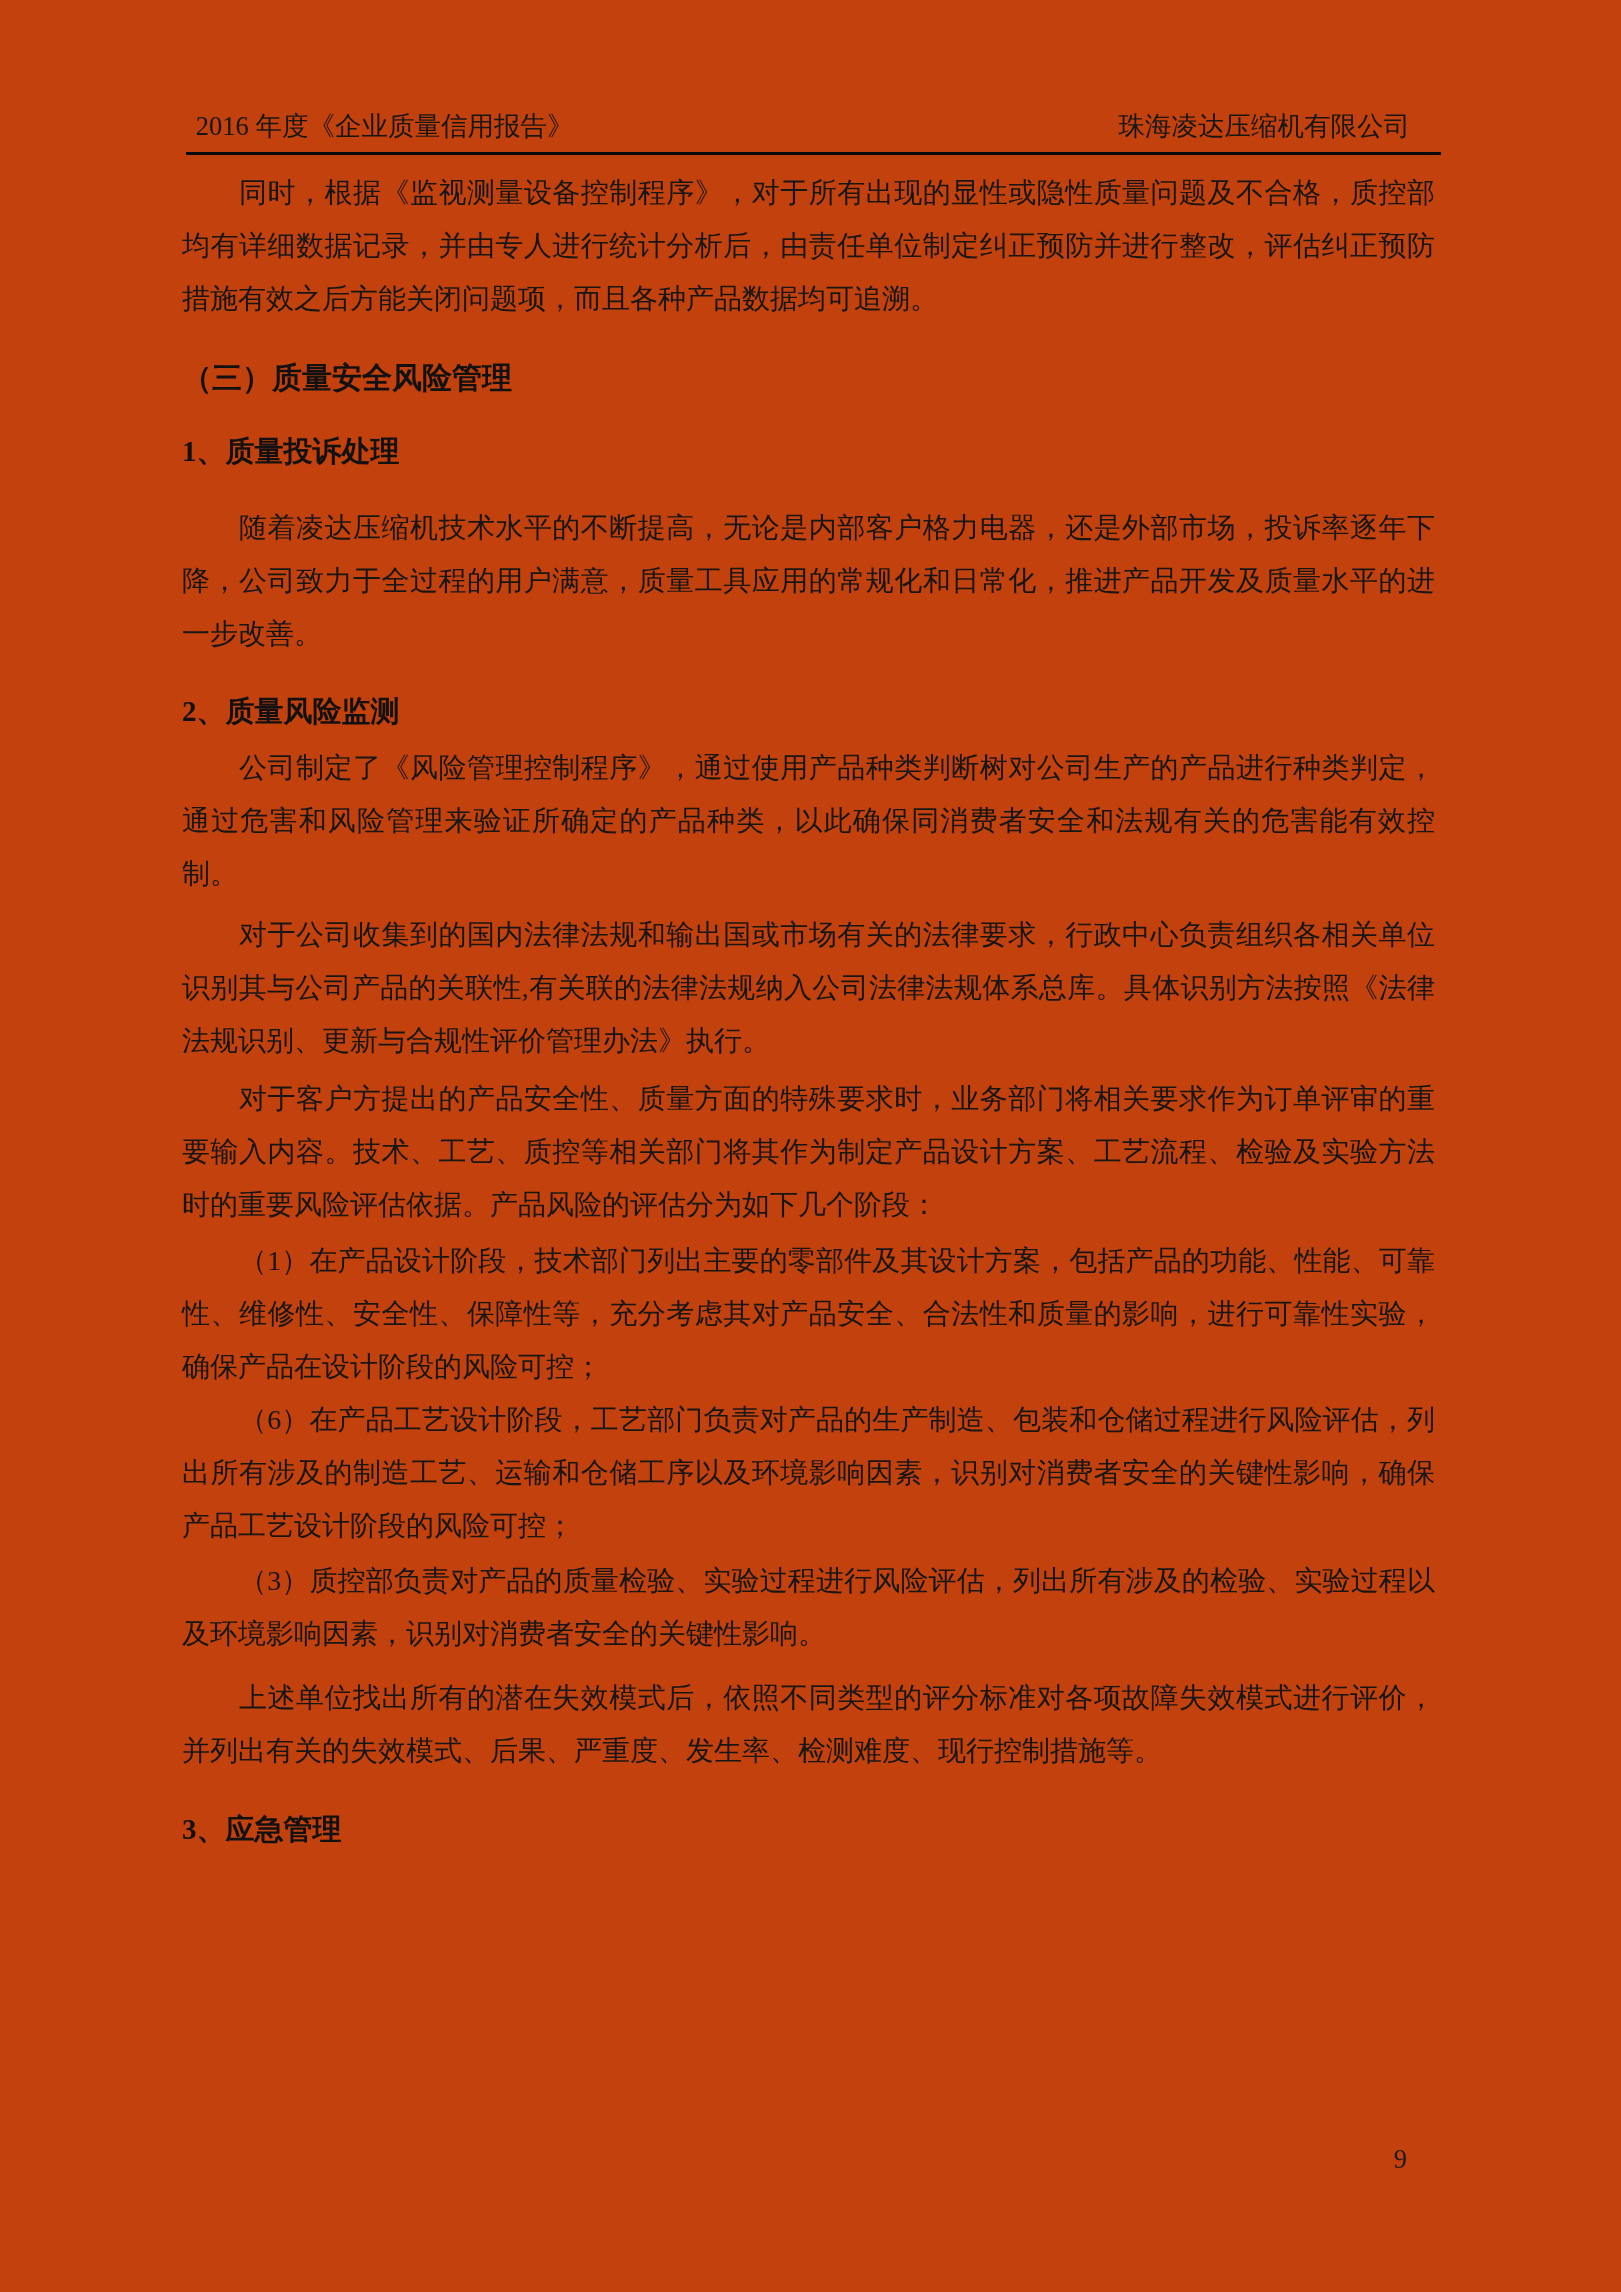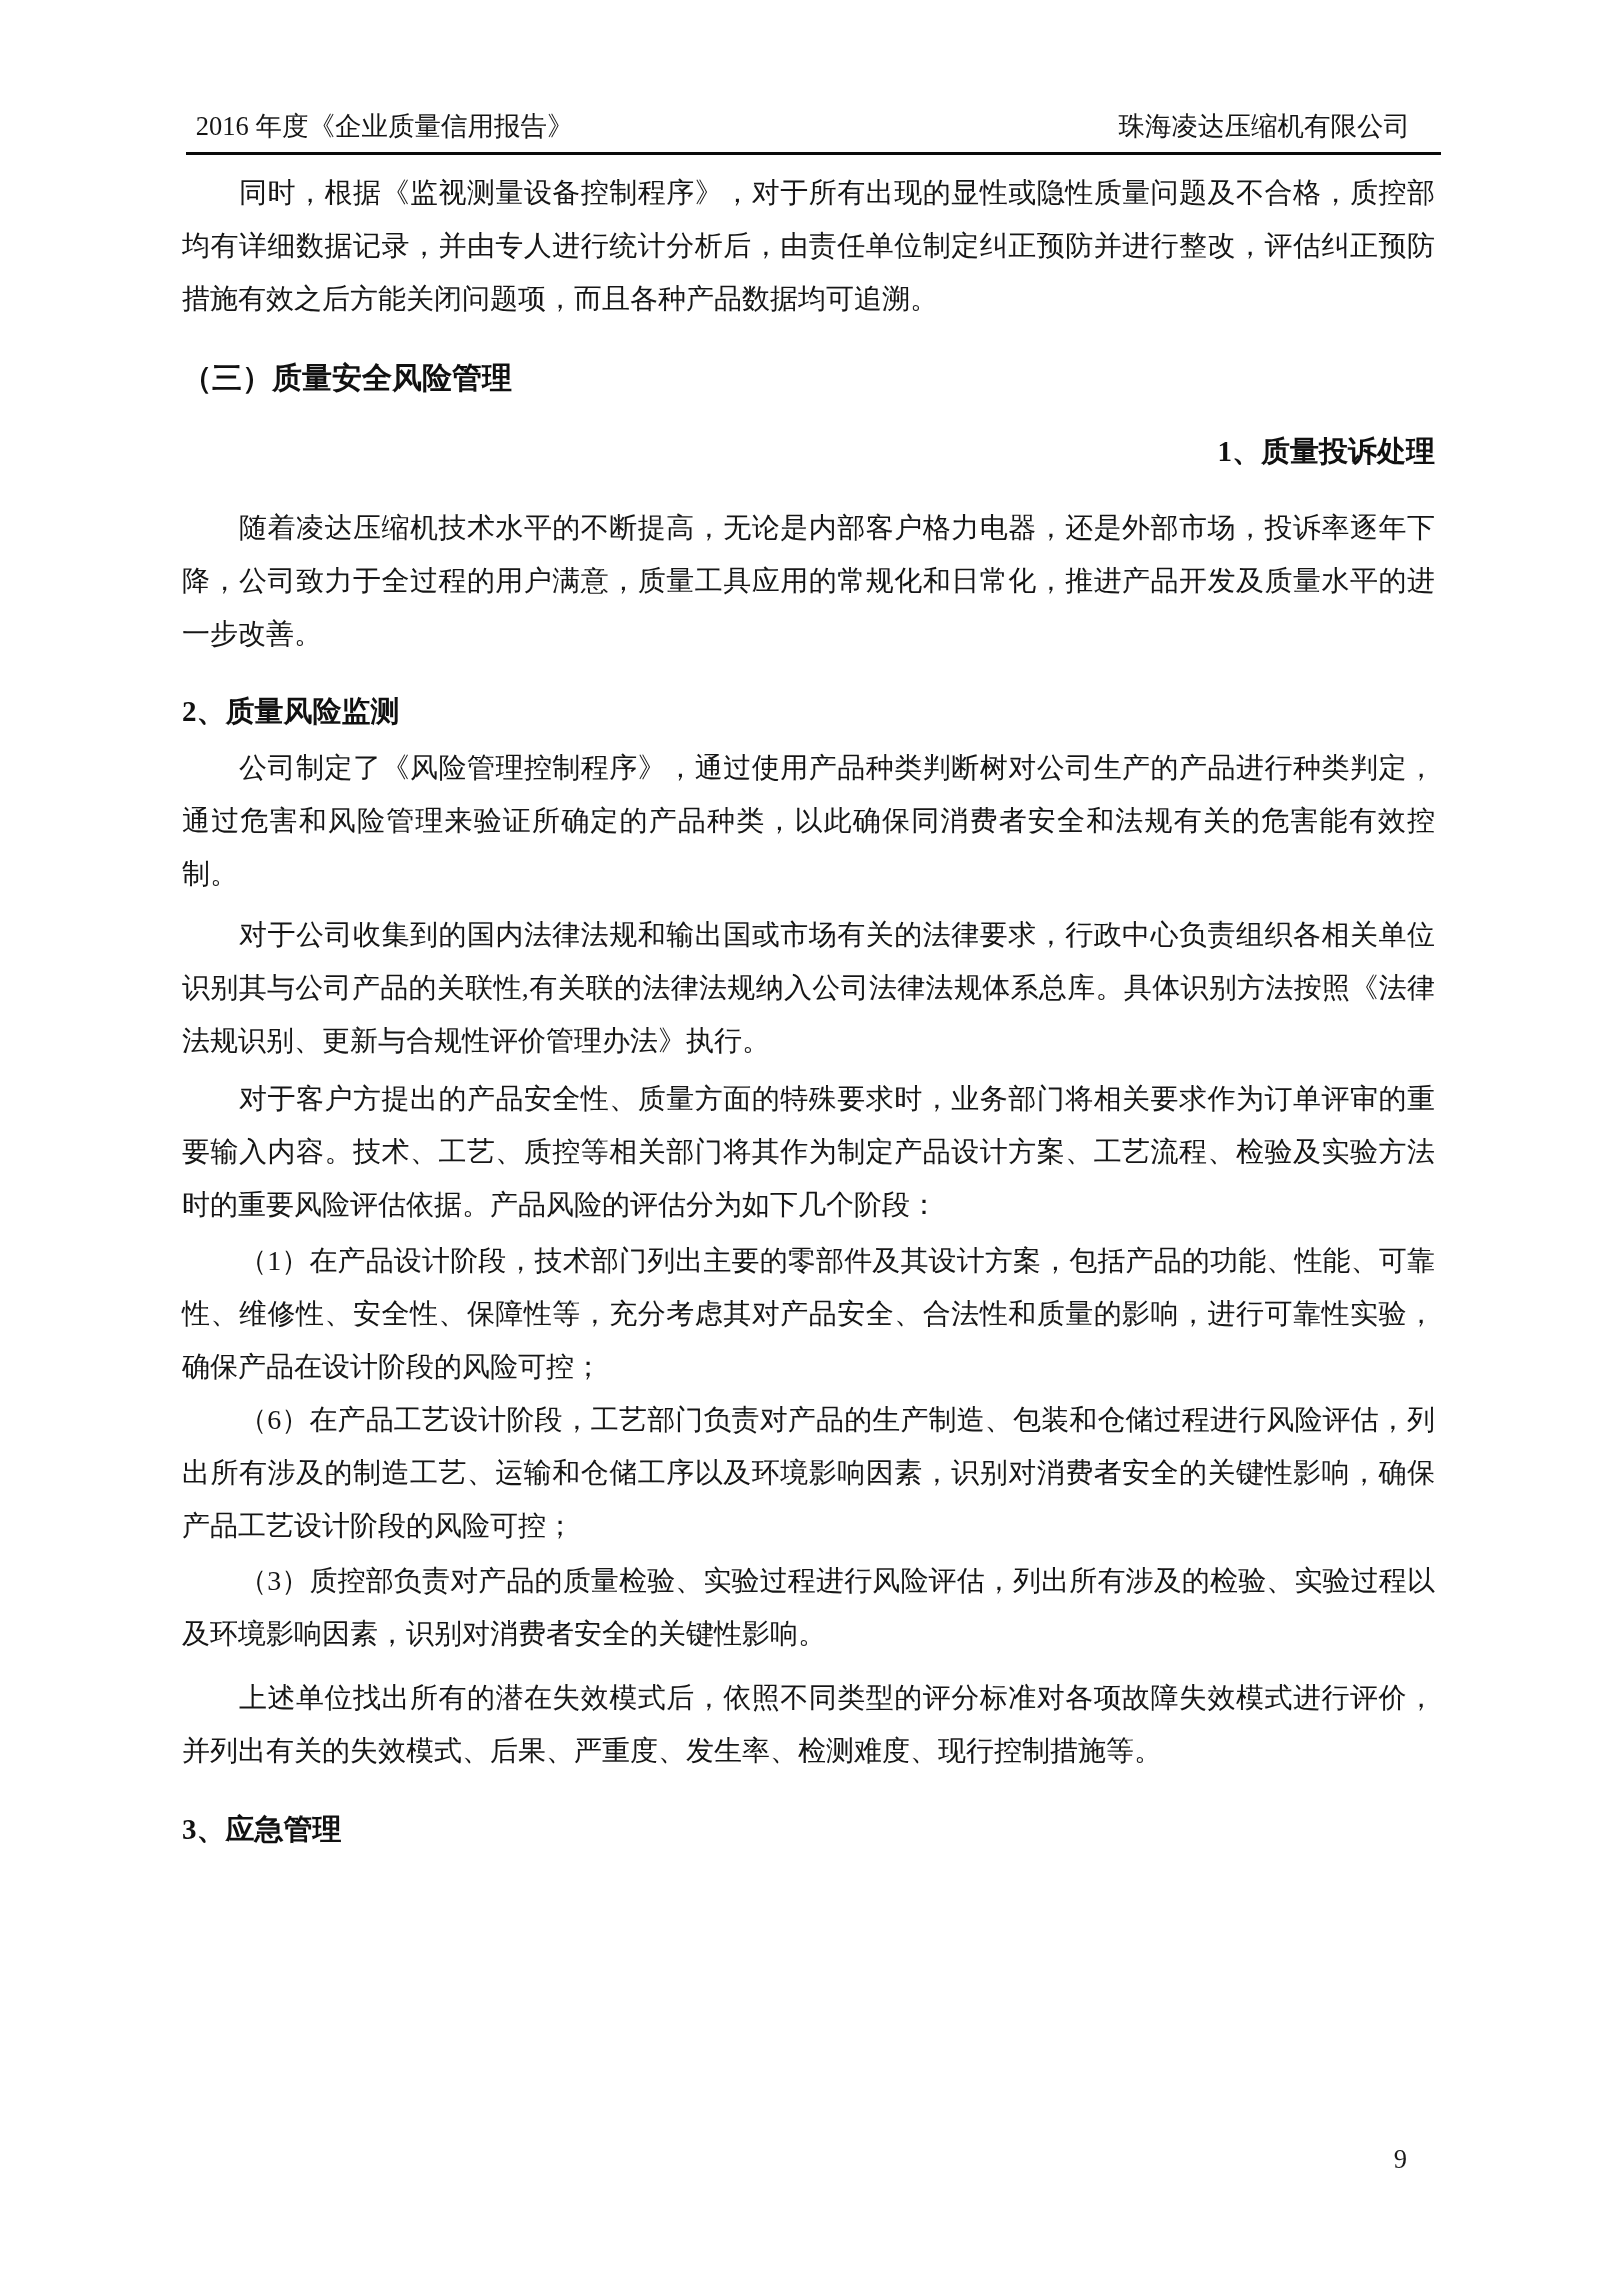--- a/index.html
+++ b/index.html
@@ -5,21 +5,21 @@
   html, body {
     margin: 0;
     padding: 0;
     background: #e8e8e8;
   }
   .page {
     position: relative;
     width: 1621px;
     height: 2293px;
     margin: 0 auto;
-    background: #ffffff;
+    background: #c2410c;
     color: #161616;
     overflow: hidden;
     font-family: "Liberation Serif", "DejaVu Serif", serif;
   }
   
   .page-header {
     position: absolute;
     left: 186px;
     top: 110px;
     width: 1255px;
@@ -58,21 +58,21 @@
     color: #111;
   }
   .h-num {
     margin: 25.5px 0 0 0;
     font-family: "Liberation Serif", "DejaVu Serif", serif;
     font-weight: bold;
     font-size: 29px;
     line-height: 53px;
     color: #111;
   }
-  .h-num.h-complaint { margin-top: 21.6px; margin-bottom: 22.5px; text-align: right; }
+  .h-num.h-complaint { margin-top: 21.6px; margin-bottom: 22.5px; }
   .h-num.h-risk      { margin-top: 25.5px; margin-bottom: 2.9px; }
   .h-num.h-emergency { margin-top: 25.5px; }
 
   .mt8  { margin-top: 7.8px  !important; }
   .mt5  { margin-top: 4.9px  !important; }
   .mt3  { margin-top: 2.9px  !important; }
   .mt11 { margin-top: 10.8px !important; }
 
   
   .page-number {

